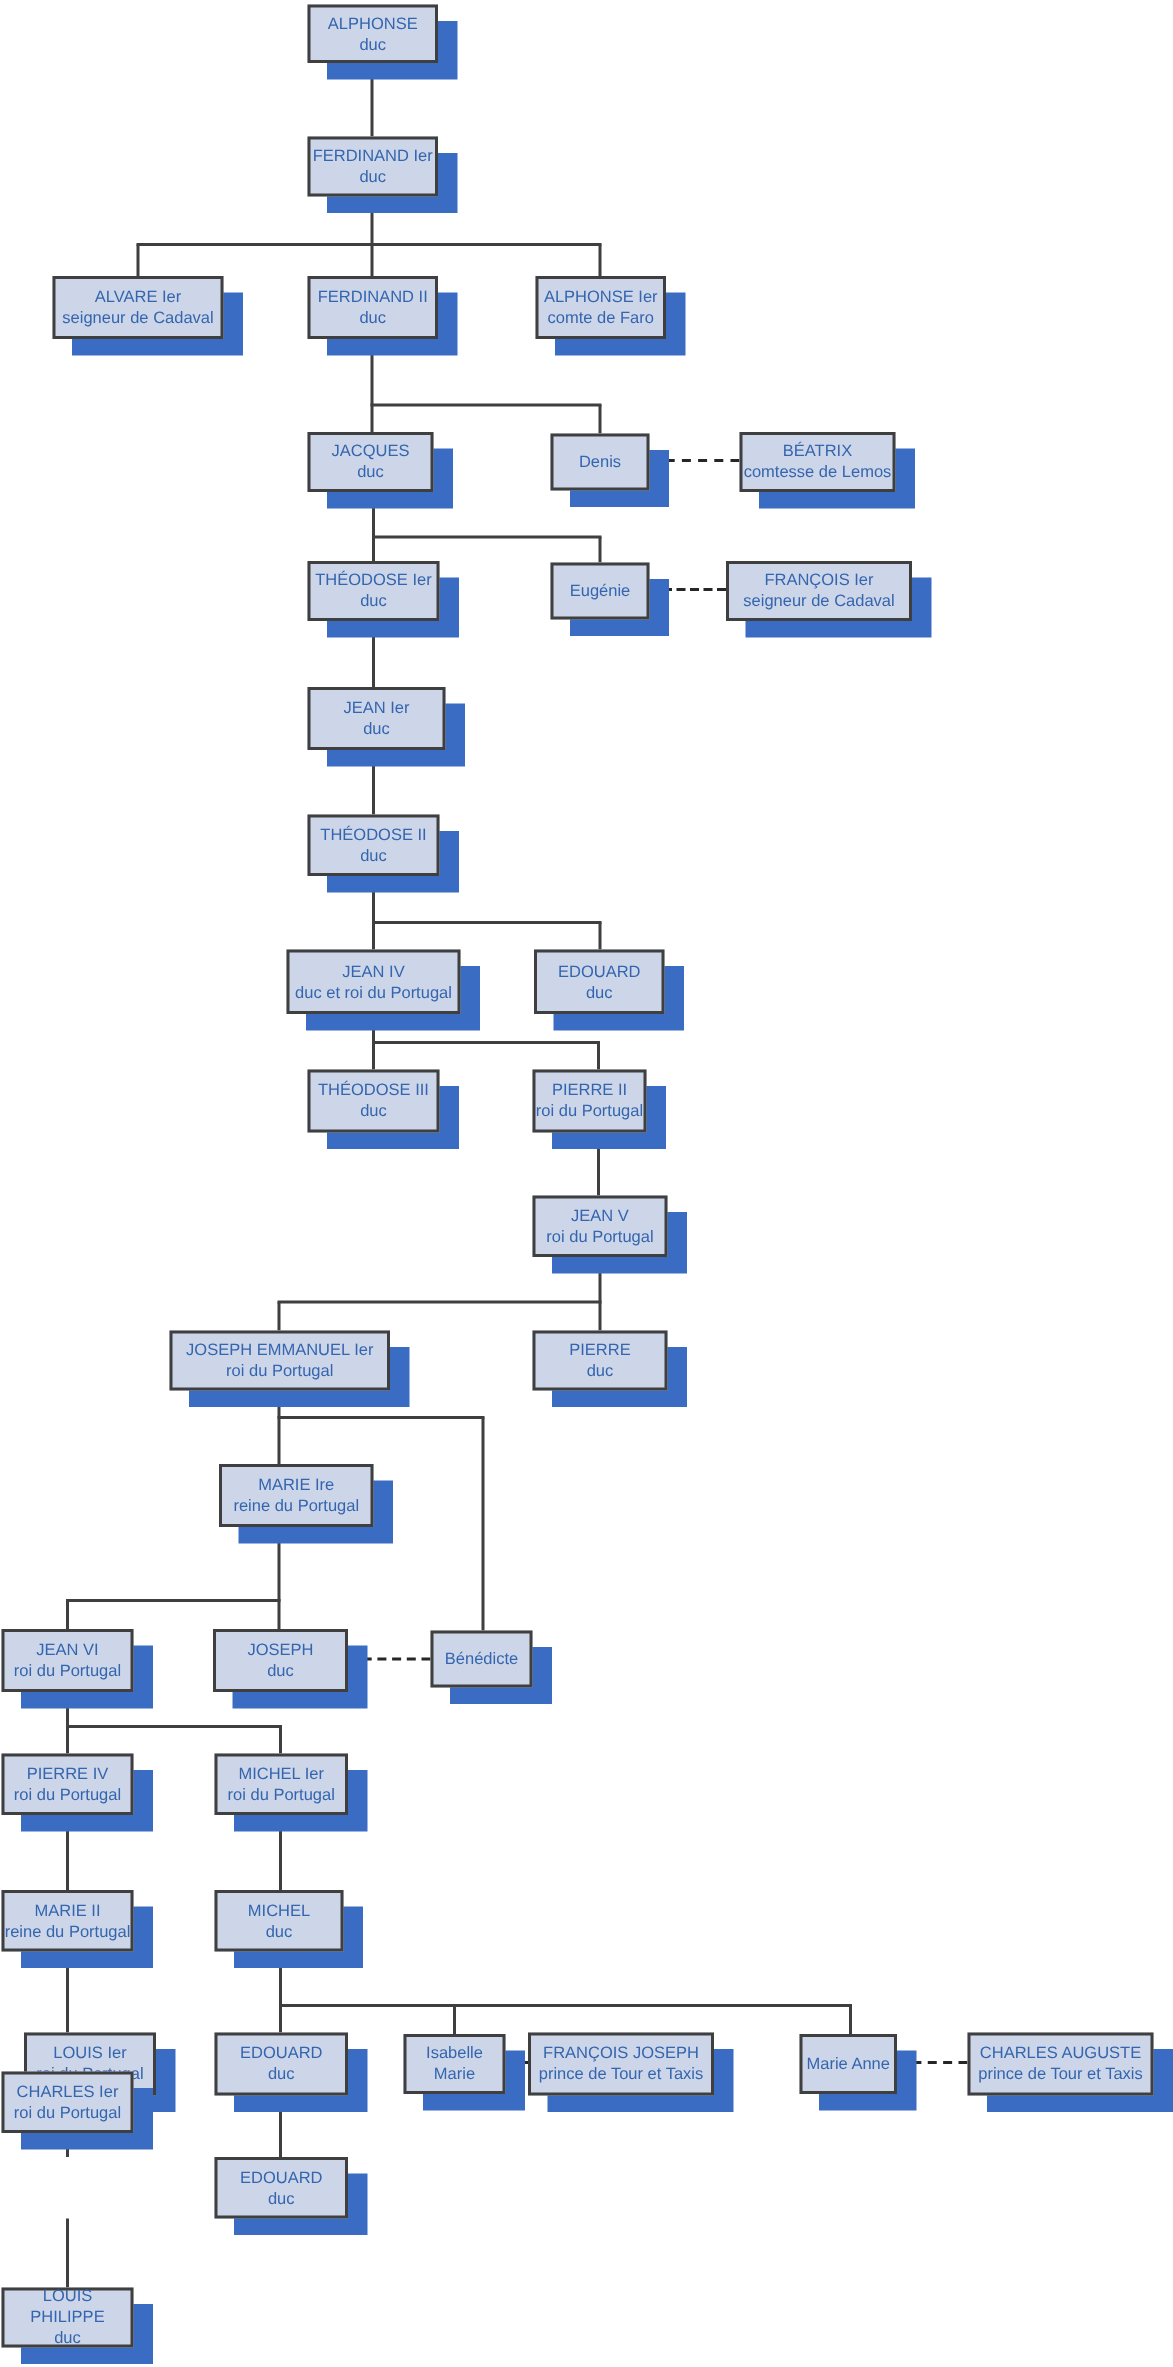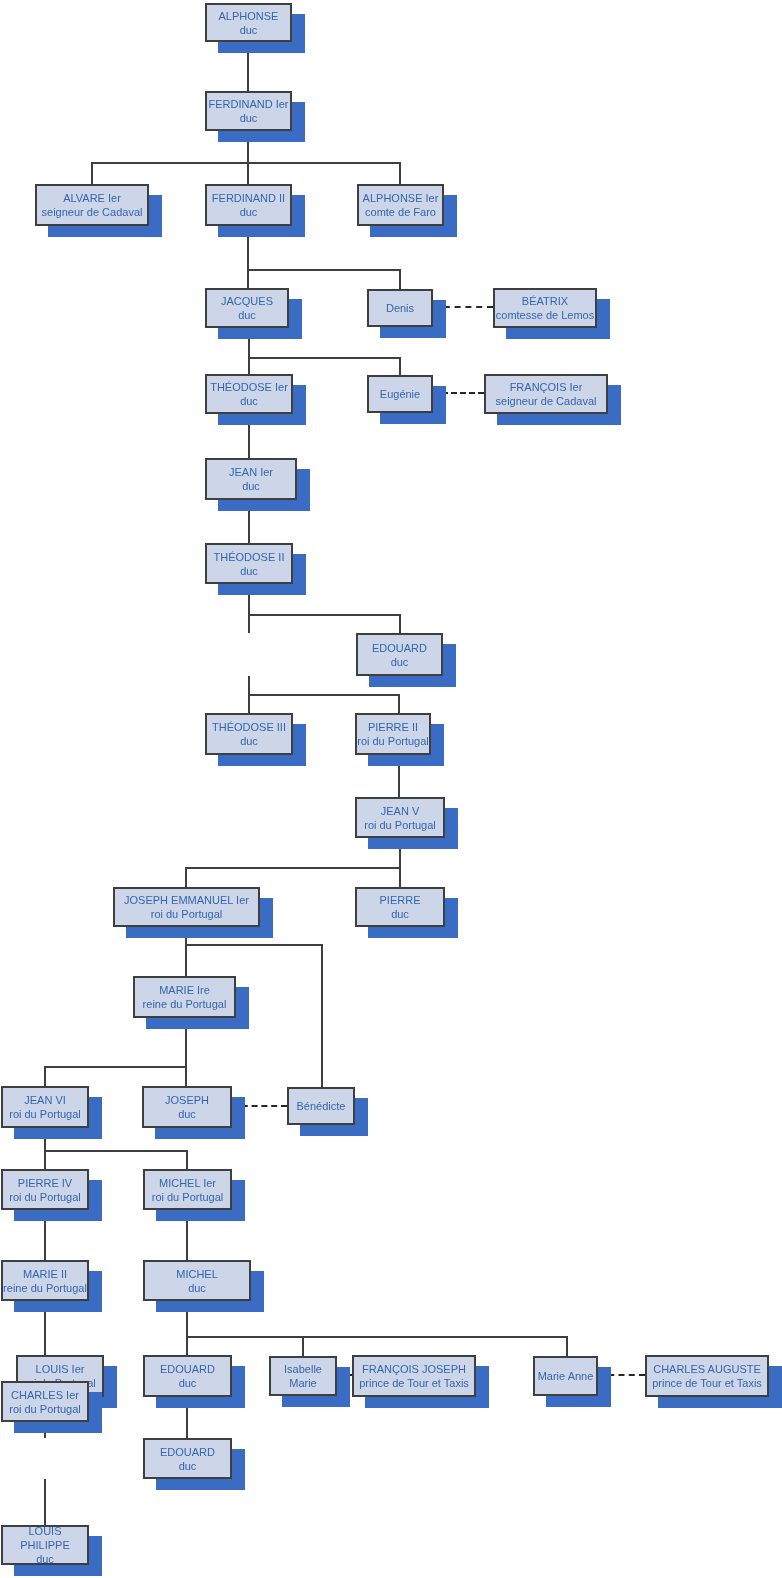--- a/index.html
+++ b/index.html
@@ -117,20 +117,24 @@
     <div class="tt">seigneur de Cadaval</div>
   </div>
   <div class="node" style="left:205px;top:458px;width:92px;height:42px">
     <div class="nm">JEAN Ier</div>
     <div class="tt">duc</div>
   </div>
   <div class="node" style="left:205px;top:543px;width:88px;height:41px">
     <div class="nm">THÉODOSE II</div>
     <div class="tt">duc</div>
   </div>
+  <div class="node" style="left:191px;top:633px;width:116px;height:43px">
+    <div class="nm">JEAN IV</div>
+    <div class="tt">duc et roi du Portugal</div>
+  </div>
   <div class="node" style="left:356px;top:633px;width:87px;height:43px">
     <div class="nm">EDOUARD</div>
     <div class="tt">duc</div>
   </div>
   <div class="node" style="left:205px;top:713px;width:88px;height:42px">
     <div class="nm">THÉODOSE III</div>
     <div class="tt">duc</div>
   </div>
   <div class="node" style="left:355px;top:713px;width:76px;height:42px">
     <div class="nm">PIERRE II</div>
@@ -141,21 +145,21 @@
     <div class="tt">roi du Portugal</div>
   </div>
   <div class="node" style="left:113px;top:887px;width:147px;height:40px">
     <div class="nm">JOSEPH EMMANUEL Ier</div>
     <div class="tt">roi du Portugal</div>
   </div>
   <div class="node" style="left:355px;top:887px;width:90px;height:40px">
     <div class="nm">PIERRE</div>
     <div class="tt">duc</div>
   </div>
-  <div class="node" style="left:133px;top:976px;width:103px;height:42px">
+  <div class="node" style="left:146px;top:976px;width:103px;height:42px">
     <div class="nm">MARIE Ire</div>
     <div class="tt">reine du Portugal</div>
   </div>
   <div class="node" style="left:1px;top:1086px;width:88px;height:42px">
     <div class="nm">JEAN VI</div>
     <div class="tt">roi du Portugal</div>
   </div>
   <div class="node" style="left:142px;top:1086px;width:90px;height:42px">
     <div class="nm">JOSEPH</div>
     <div class="tt">duc</div>
@@ -168,21 +172,21 @@
     <div class="tt">roi du Portugal</div>
   </div>
   <div class="node" style="left:143px;top:1169px;width:89px;height:41px">
     <div class="nm">MICHEL Ier</div>
     <div class="tt">roi du Portugal</div>
   </div>
   <div class="node" style="left:1px;top:1260px;width:88px;height:41px">
     <div class="nm">MARIE II</div>
     <div class="tt">reine du Portugal</div>
   </div>
-  <div class="node" style="left:143px;top:1260px;width:108px;height:41px">
+  <div class="node" style="left:143px;top:1260px;width:86px;height:41px">
     <div class="nm">MICHEL</div>
     <div class="tt">duc</div>
   </div>
   <div class="node" style="left:16px;top:1355px;width:88px;height:42px">
     <div class="nm">LOUIS Ier</div>
     <div class="tt">roi du Portugal</div>
   </div>
   <div class="node" style="left:143px;top:1355px;width:89px;height:42px">
     <div class="nm">EDOUARD</div>
     <div class="tt">duc</div>

